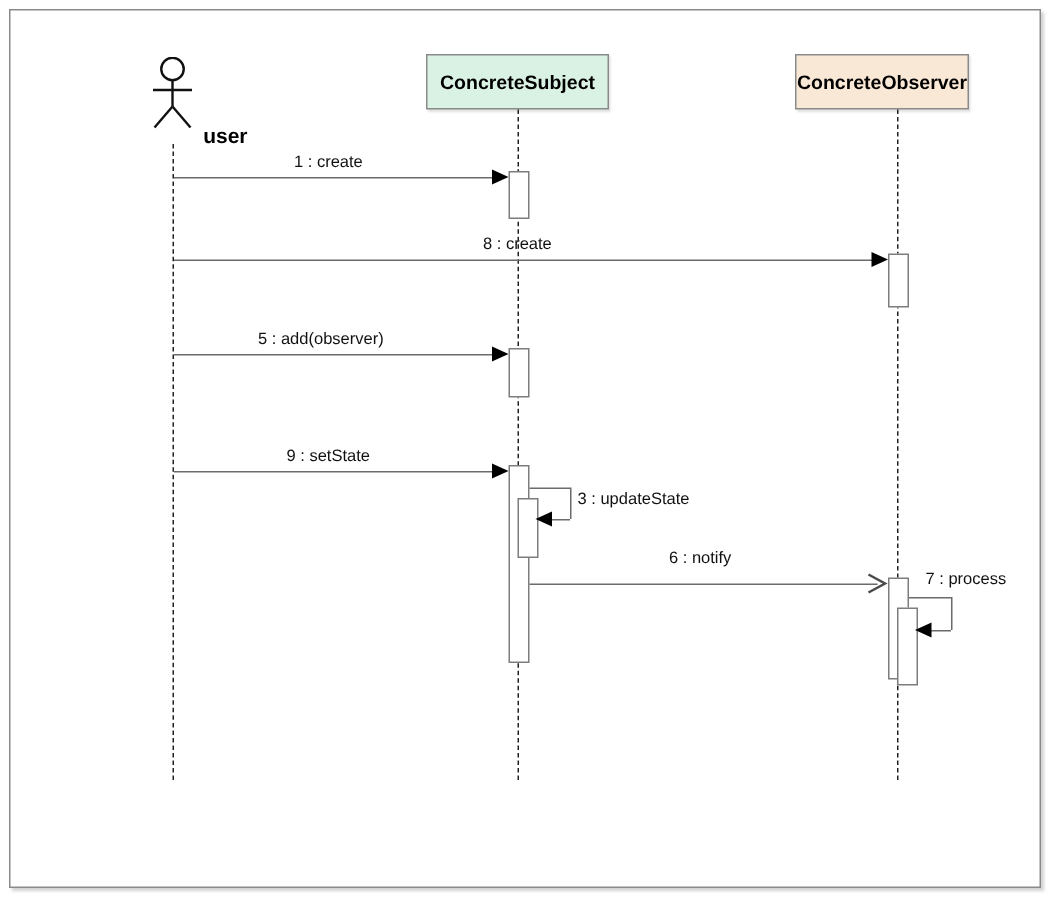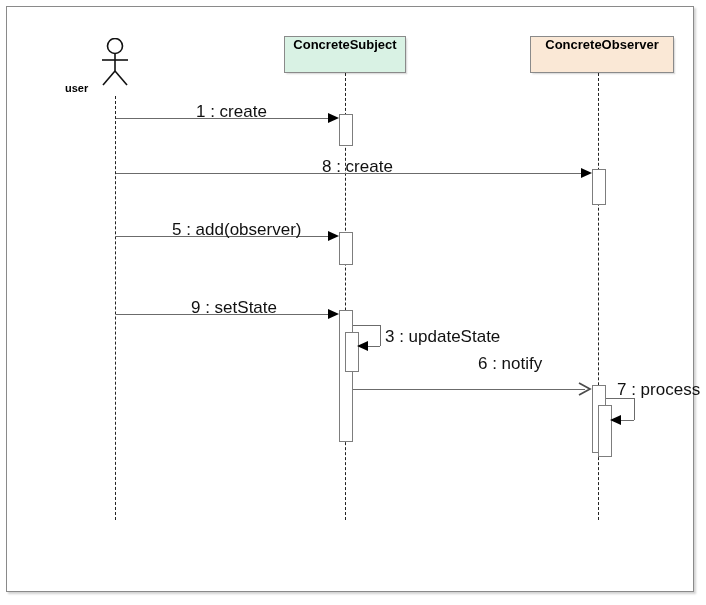--- a/index.html
+++ b/index.html
@@ -58,52 +58,53 @@
   .lifeline-dash {
     position: absolute;
     width: 0;
     border-left: 1px dashed #222222;
   }
   .head-box {
     position: absolute;
     border: 1px solid #8a8a8a;
     box-sizing: border-box;
     display: flex;
+    align-items: center;
     justify-content: center;
     font-size: 13px;
     font-weight: bold;
     color: #000000;
     box-shadow: 1.5px 1.5px 1.5px rgba(0,0,0,0.13);
   }
   
   .actor-label {
     position: absolute;
-    font-size: 11px;
+    font-size: 14px;
     font-weight: bold;
     color: #000000;
-    text-align: left;
+    text-align: right;
     white-space: nowrap;
   }
   
   .activation {
     position: absolute;
     width: 14px;
     background: #ffffff;
     border: 1px solid #7d7d7d;
     box-sizing: border-box;
   }
   
   .msg-line {
     position: absolute;
     height: 0;
     border-top: 1.6px solid #6b6b6b;
   }
   .msg-label {
     position: absolute;
-    font-size: 17px;
+    font-size: 11px;
     color: #111111;
     white-space: nowrap;
   }
   .arrow-filled {
     position: absolute;
     width: 0;
     height: 0;
     border-top: 5.5px solid transparent;
     border-bottom: 5.5px solid transparent;
     border-left: 11px solid #000000;
@@ -136,21 +137,21 @@
     <line x1="4" y1="22" x2="30" y2="22" stroke="#111" stroke-width="1.6"></line>
     <line x1="17" y1="33" x2="5" y2="47" stroke="#111" stroke-width="1.6"></line>
     <line x1="17" y1="33" x2="29" y2="47" stroke="#111" stroke-width="1.6"></line>
   </svg>
   <div class="actor-label" style="left:65px;top:82px;width:100px;">user</div>
 
   <div class="head-box" style="left:284px;top:36px;width:122px;height:37px;background:#d9f2e4;">
     <span>ConcreteSubject</span>
   </div>
 
-  <div class="head-box" style="left:530px;top:36px;width:144px;height:37px;background:#fae8d6;">
+  <div class="head-box" style="left:530px;top:36px;width:116px;height:37px;background:#fae8d6;">
     <span>ConcreteObserver</span>
   </div>
 
   <div class="lifeline-dash" style="left:115px;top:96px;height:424px;"></div>
   <div class="lifeline-dash" style="left:345px;top:73px;height:447px;"></div>
   <div class="lifeline-dash" style="left:598px;top:73px;height:447px;"></div>
 
   <div class="activation" style="left:339px;top:114px;height:32px;"></div>
 
   <div class="activation" style="left:592px;top:169px;height:36px;"></div>
@@ -184,21 +185,21 @@
   <div class="seg seg-h" style="left:353px;top:325px;width:27px;"></div>
   <div class="seg seg-v" style="left:379.5px;top:325px;height:21px;"></div>
   <div class="seg seg-h" style="left:362px;top:345.5px;width:18px;"></div>
   <div class="arrow-filled left" style="left:357px;top:340.5px;"></div>
   <div class="msg-label" style="left:385px;top:327px;">3 : updateState</div>
 
   <div class="msg-line" style="left:353px;top:389px;width:232px;"></div>
   <svg class="open-arrow" width="14" height="14" style="left:578px;top:382px;">
     <polyline points="1,1 12,7 1,13" fill="none" stroke="#4b4b4b" stroke-width="1.7"></polyline>
   </svg>
-  <div class="msg-label" style="left:446px;top:354px;margin-left:32px;">6 : notify</div>
+  <div class="msg-label" style="left:446px;top:366px;">6 : notify</div>
 
   <div class="seg seg-h" style="left:606px;top:398px;width:28px;"></div>
   <div class="seg seg-v" style="left:633.5px;top:398px;height:22px;"></div>
   <div class="seg seg-h" style="left:615px;top:419.5px;width:19px;"></div>
   <div class="arrow-filled left" style="left:610px;top:414.5px;"></div>
   <div class="msg-label" style="left:617px;top:380px;">7 : process</div>
 
 </div>
 
 </body></html>

